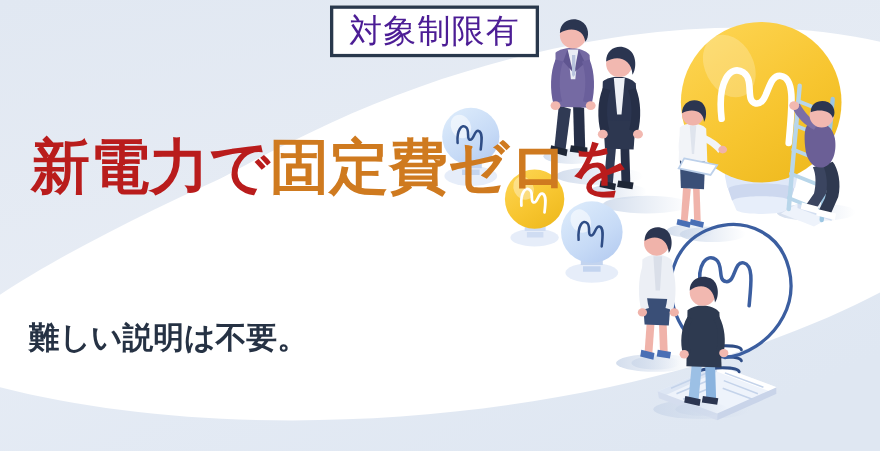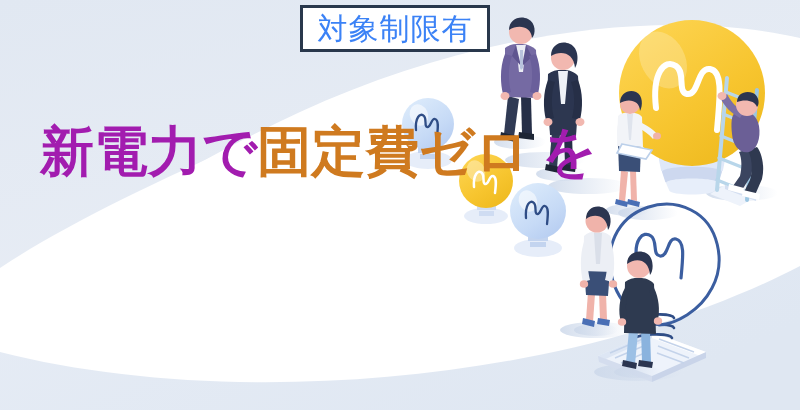--- a/index.html
+++ b/index.html
@@ -19,42 +19,42 @@
   
   #badge{
     position:absolute;left:300px;top:5px;
     width:190px;height:47px;
     border:3px solid #29384c;
     background:#ffffff;
     display:flex;align-items:center;justify-content:center;
     box-sizing:border-box;
   }
   #badge-label{
-    color:#3b82f6;
+    color:#4c1d95;
     font-size:30px;
     font-weight:400;
     letter-spacing:1px;
     line-height:1;
     font-family:"DejaVu Sans","Liberation Sans",sans-serif;
   }
 
   
   #headline{position:absolute;left:28px;top:98px;}
   #hl-line1{
     font-size:63px;font-weight:bold;line-height:1.06;
     color:#cf7a1f;letter-spacing:1px;white-space:nowrap;
     font-family:"DejaVu Sans","Liberation Sans",sans-serif;
   }
   #hl-line2{
     margin-top:26px;
     font-size:54px;font-weight:bold;line-height:1.04;
     letter-spacing:0px;white-space:nowrap;
     font-family:"DejaVu Sans","Liberation Sans",sans-serif;
   }
-  .navy{color:#a21caf;margin-left:12px;}
+  .navy{color:#b91c1c;}
   .orange{color:#cf7a1f;}
 
   
   #subcopy{
     position:absolute;left:26px;top:286px;
     color:#263244;
     font-size:28px;font-weight:bold;line-height:1.52;
     letter-spacing:0px;white-space:nowrap;
     font-family:"DejaVu Sans","Liberation Sans",sans-serif;
   }
@@ -326,15 +326,16 @@
     <span id="badge-label">対象制限有</span>
   </div>
 
   <div id="headline">
     <div id="hl-line2">
       <span class="navy">新電力で</span><span class="orange">固定費ゼロ</span><span class="navy">を</span>
     </div>
   </div>
 
   <div id="subcopy">
+    <div id="sub-line1">難しい説明は不要。</div>
   </div>
 
 </div>
 
 </body></html>

